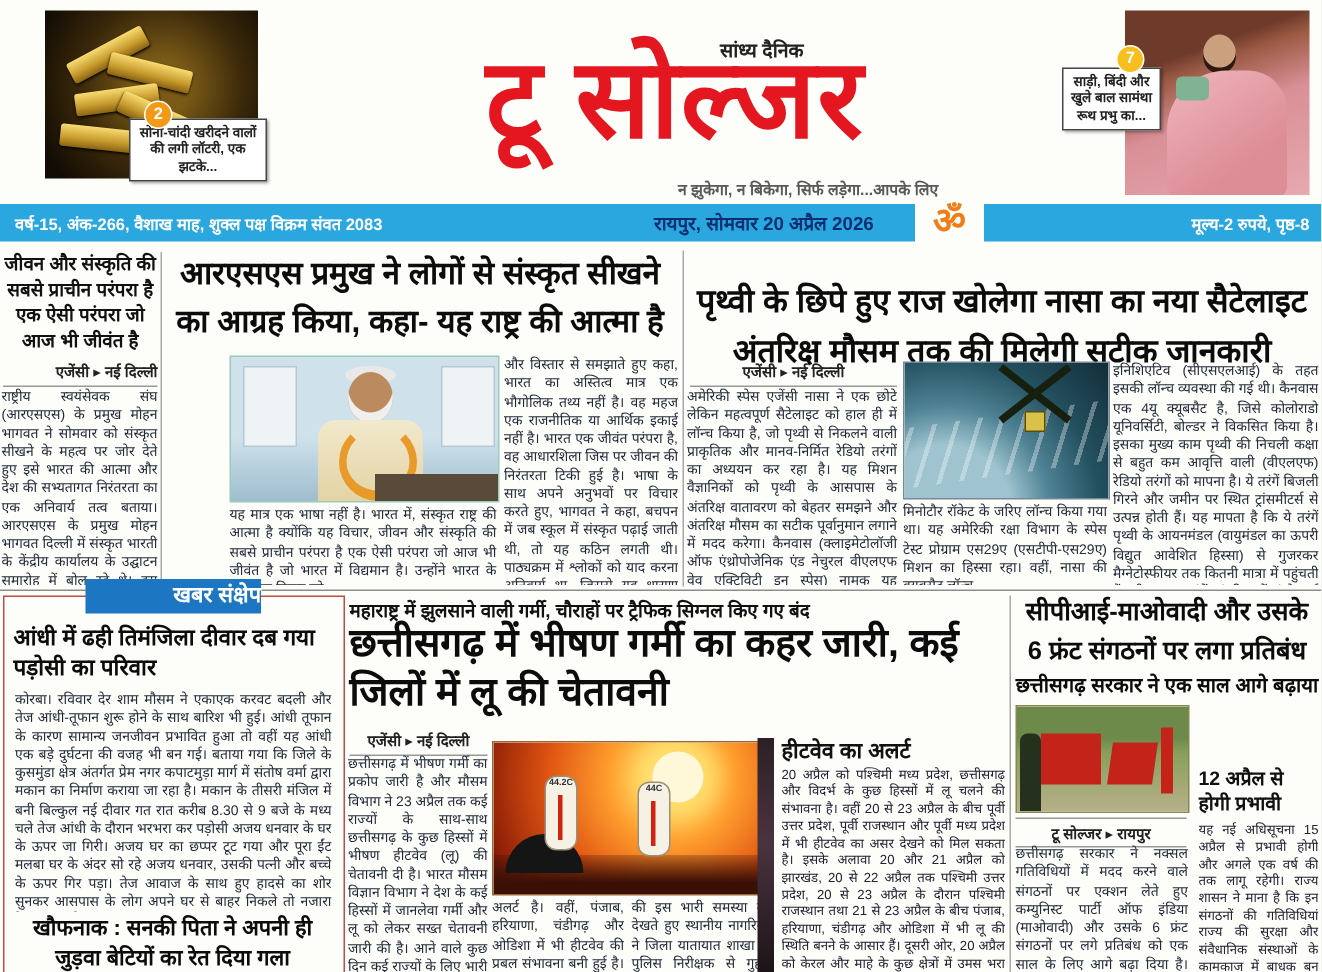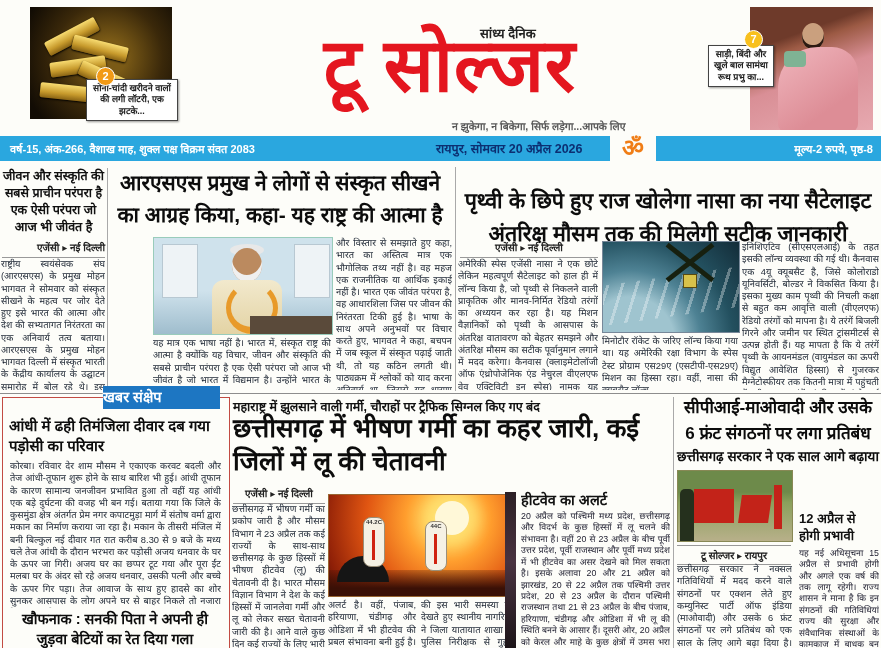--- a/index.html
+++ b/index.html
@@ -57,21 +57,21 @@
   .thermo .label{display:block;font-size:6px;font-weight:bold;color:#333;line-height:9px;}
   .merc{position:absolute;left:8px;top:12px;width:3px;height:30px;background:#d02310;}
   
   .mao-bg{background:linear-gradient(180deg,#6d8a4a 0 30%,#8aa05c 45%,#b8b08a 100%);}
   .tent{position:absolute;background:#c32319;}
   .soldier{position:absolute;left:2px;bottom:0;width:14px;height:52px;background:#25301d;border-radius:5px 5px 0 0;}
   
   .headline{font-weight:bold;color:#0c0c0c;text-align:center;}
   .byline{font-size:10px;font-weight:bold;color:#222;}
   .briefs-box{left:2px;top:397px;width:226px;height:251px;border:1px solid #c24b43;background:#fdfdf9;}
-  .briefs-bar{left:57px;top:386px;width:117px;height:23px;background:#1d76c2;color:#fff;font-size:14.5px;font-weight:bold;text-align:left;line-height:23px;z-index:3;margin-left:46px;}
+  .briefs-bar{left:57px;top:386px;width:117px;height:23px;background:#1d76c2;color:#fff;font-size:14.5px;font-weight:bold;text-align:right;line-height:23px;z-index:3;}
   .alert-title{font-size:14.5px;font-weight:bold;color:#111;}
 </style>
 </head>
 <body>
 
 <div class="page">
 
   <div class="abs promo" style="left:30px;top:7px;width:142px;height:112px;">
     <div class="promo-img gold-bg">
       <div class="gbar" style="left:14px;top:22px;transform:rotate(-28deg);"></div>

